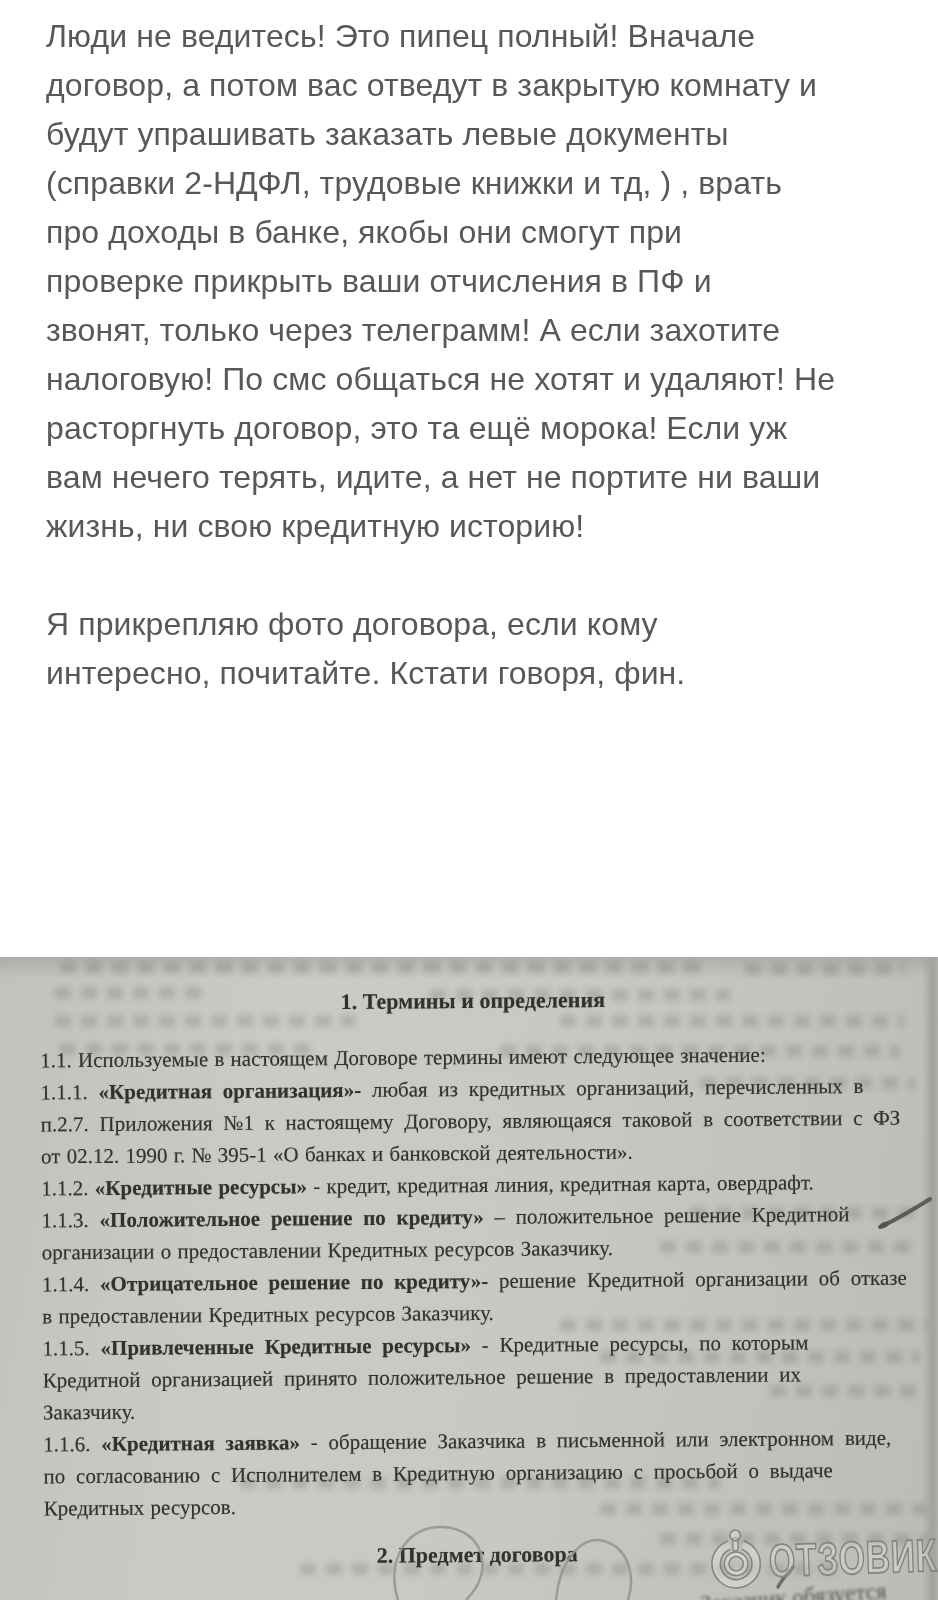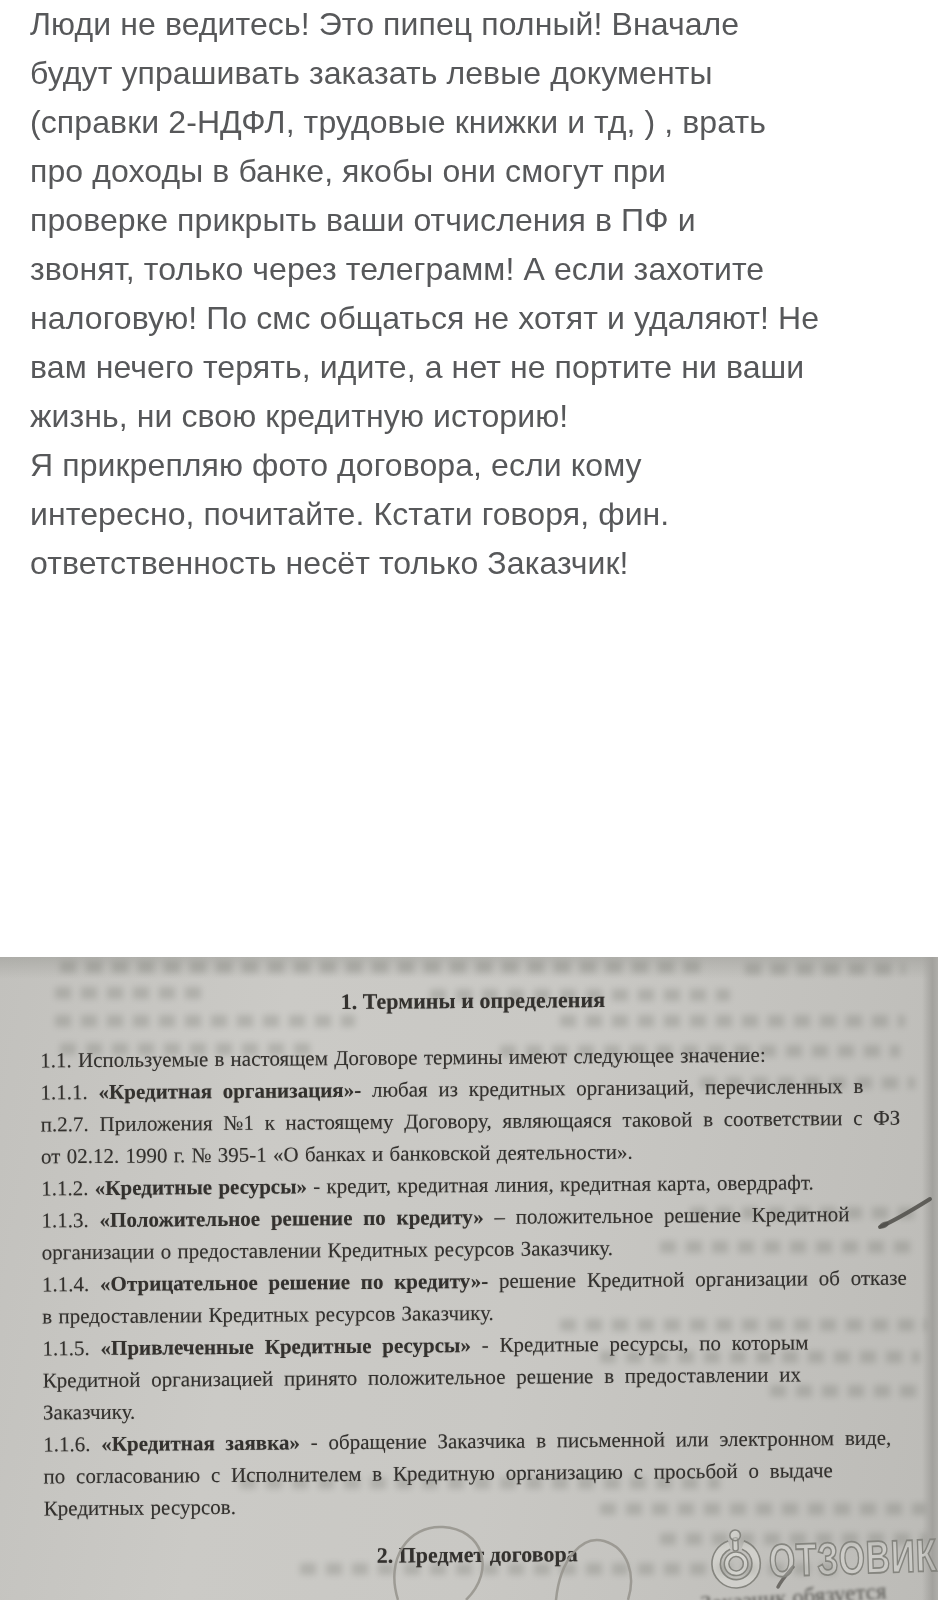--- a/index.html
+++ b/index.html
@@ -5,30 +5,31 @@
   html, body { margin: 0; padding: 0; }
   body {
     width: 938px; height: 1600px;
     background: #ffffff;
     position: relative;
     overflow: hidden;
     font-family: "Liberation Sans", sans-serif;
   }
   
   .review {
-    position: absolute; top: 0; left: 30px; right: 20px;
+    position: absolute; top: 0; left: 46px; right: 20px;
+    padding-top: 12px;
     color: var(--c-review, #57585a);
   }
   .rline {
     font-size: 32px;
     line-height: 49px;
     white-space: nowrap;
     letter-spacing: 0.1px;
   }
-  .para-2 { }
+  .para-2 { margin-top: 49px; }
 
   
   .photo {
     position: absolute; top: 957px; left: 0;
     width: 938px; height: 643px;
     overflow: hidden;
     background: linear-gradient(100deg, #c2c1bd 0%, #cbcac6 28%, #c9c8c4 55%, #c2c1bd 80%, #bcbbb7 100%);
   }
   .photo::before { 
     content: ""; position: absolute; left: 0; top: 0; right: 0; height: 22px;
@@ -82,33 +83,34 @@
   }
 </style>
 </head>
 <body>
 
 <div class="page">
 
   <section class="review">
     <div class="para-1" id="review-p1">
         <div class="rline">Люди не ведитесь! Это пипец полный! Вначале</div>
+        <div class="rline">договор, а потом вас отведут в закрытую комнату и</div>
         <div class="rline">будут упрашивать заказать левые документы</div>
         <div class="rline">(справки 2-НДФЛ, трудовые книжки и тд, ) , врать</div>
         <div class="rline">про доходы в банке, якобы они смогут при</div>
         <div class="rline">проверке прикрыть ваши отчисления в ПФ и</div>
         <div class="rline">звонят, только через телеграмм! А если захотите</div>
         <div class="rline">налоговую! По смс общаться не хотят и удаляют! Не</div>
+        <div class="rline">расторгнуть договор, это та ещё морока! Если уж</div>
         <div class="rline">вам нечего терять, идите, а нет не портите ни ваши</div>
         <div class="rline">жизнь, ни свою кредитную историю!</div>
       </div>
     <div class="para-2" id="review-p2">
         <div class="rline">Я прикрепляю фото договора, если кому</div>
         <div class="rline">интересно, почитайте. Кстати говоря, фин.</div>
-        <div class="rline">ответственность несёт только Заказчик!</div>
       </div>
   </section>
 
   <figure class="photo" style="margin:0">
     <div id="smudges">
         <div class="smudge" style="left: 60px; top: 4px; width: 640px;"></div>
         <div class="smudge" style="left: 745px; top: 6px; width: 160px;"></div>
         <div class="smudge" style="left: 55px; top: 30px; width: 150px;"></div>
         <div class="smudge" style="left: 430px; top: 32px; width: 300px;"></div>
         <div class="smudge" style="left: 55px; top: 58px; width: 300px;"></div>

